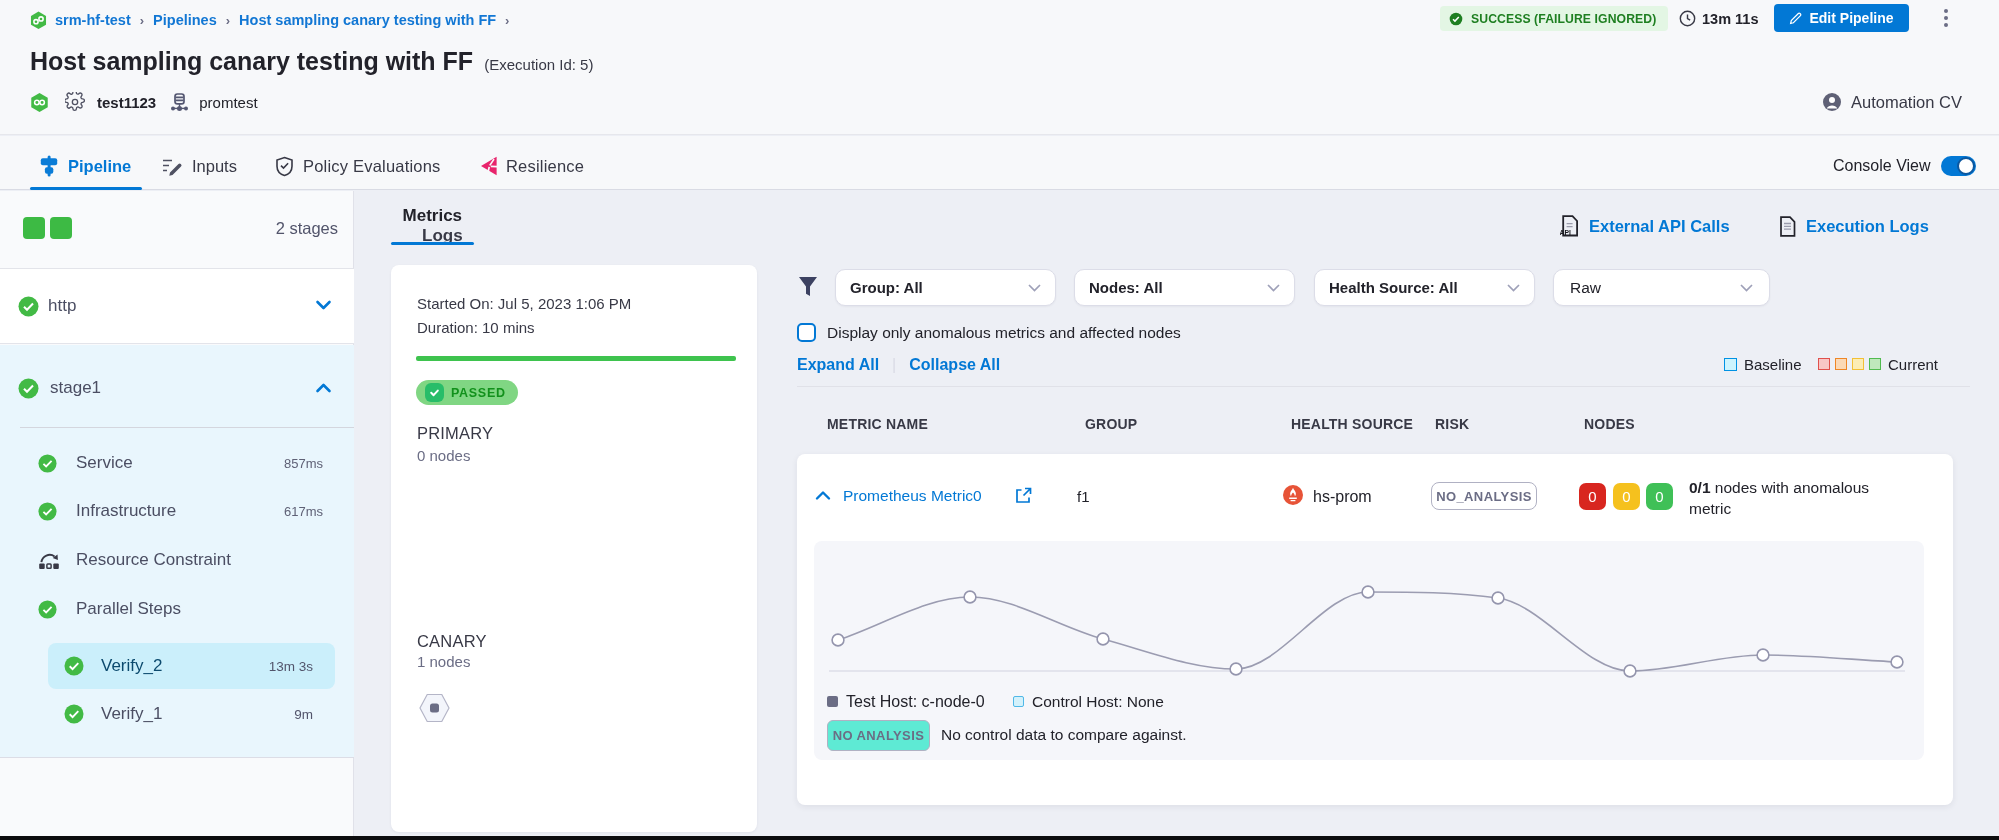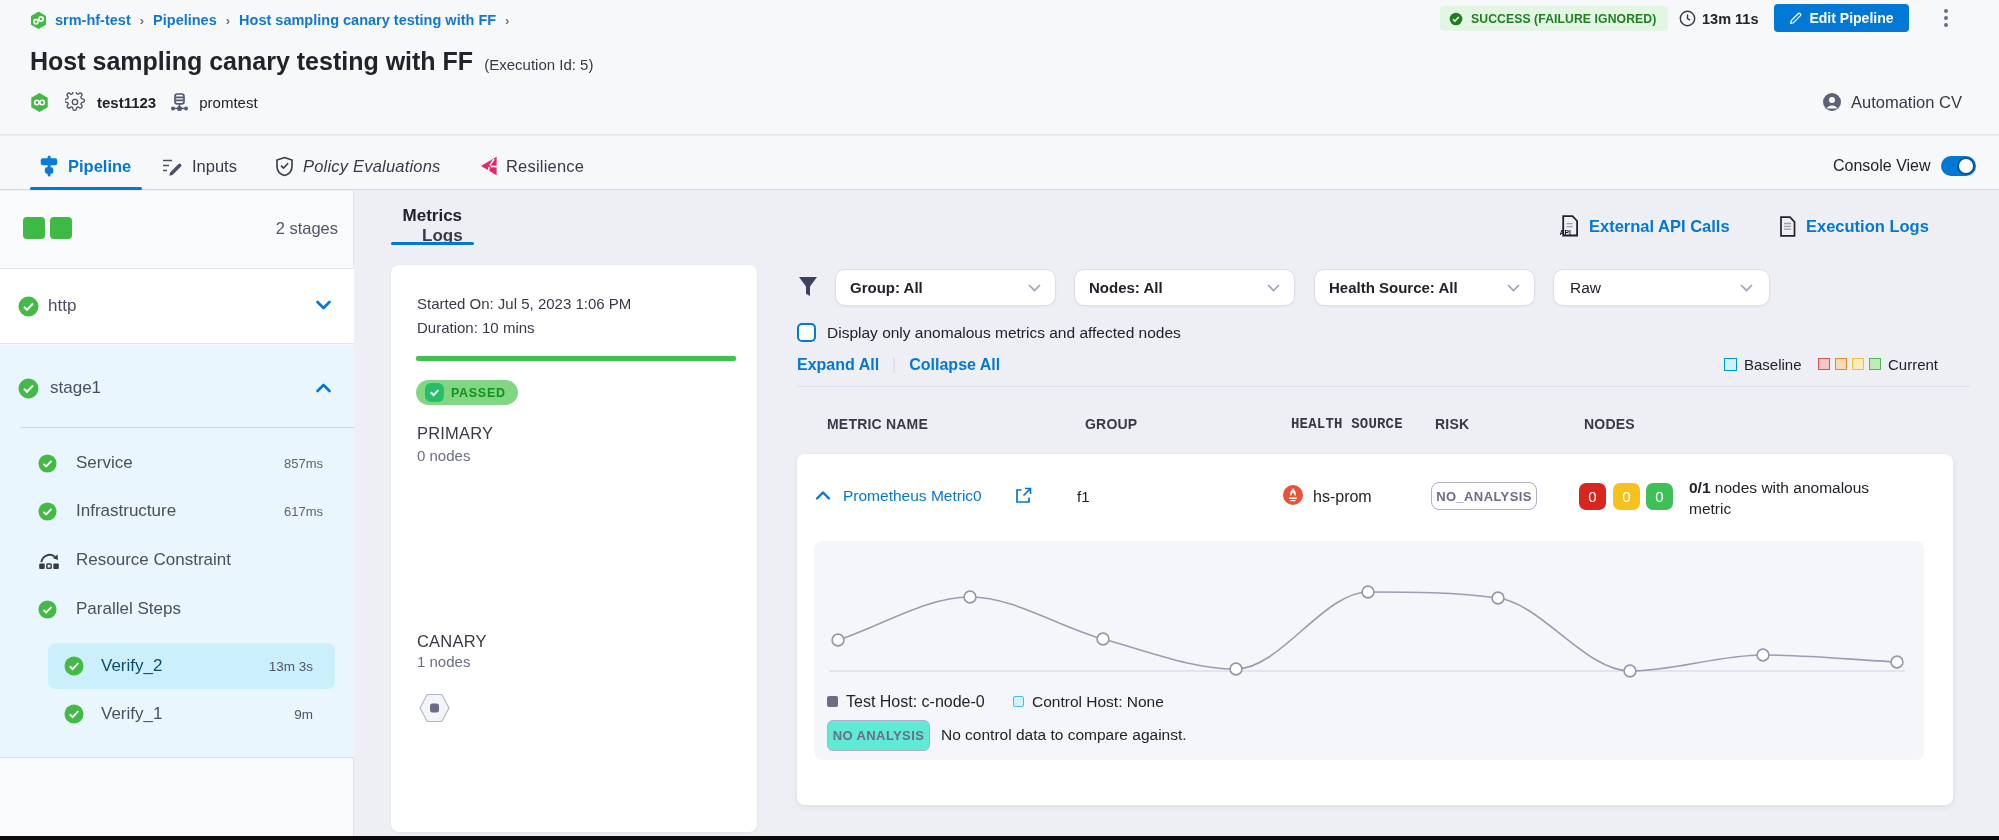--- a/index.html
+++ b/index.html
@@ -103,21 +103,21 @@
   <span style="margin-left:10px;font-size:16.5px;font-weight:600;color:#0278d5;">Pipeline</span>
 </div>
 <div class="abs" style="left:30px;top:187px;width:112px;height:3px;background:#0278d5;border-radius:2px;"></div>
 <div class="abs row" style="left:161px;top:152px;height:28px;">
   <svg width="22" height="20" viewBox="0 0 22 20" fill="none" stroke="#4f5162" stroke-width="1.7">
     <path d="M2 4.5h9M2 9.5h6M2 14.5h4"></path>
     <path d="M9 16.5L17.5 8a1.6 1.6 0 0 1 2.3 0l.2.2a1.6 1.6 0 0 1 0 2.3L11.5 19l-3.2.7z" fill="#4f5162" stroke="none"></path>
   </svg>
   <span style="margin-left:9px;font-size:16.5px;color:#383946;">Inputs</span>
 </div>
-<div class="abs row" style="left:275px;top:152px;height:28px;font-style:italic;">
+<div class="abs row" style="left:275px;top:152px;height:28px;">
   <svg width="19" height="21" viewBox="0 0 19 21" fill="none" stroke="#383946" stroke-width="1.6">
     <path d="M9.5 1.5l7.5 2.6v6.1c0 4.6-3 7.9-7.5 9.3-4.5-1.4-7.5-4.7-7.5-9.3V4.1z"></path>
     <path d="M6 9.6l2.5 2.5 4.6-4.8"></path>
   </svg>
   <span style="margin-left:9px;font-size:16.5px;letter-spacing:.2px;color:#383946;">Policy Evaluations</span>
 </div>
 <div class="abs row" style="left:480px;top:152px;height:28px;">
   <svg width="17" height="20" viewBox="0 0 17 20">
     <path d="M16.6 0.8v18.4L1 10z" fill="#e8246c"></path>
     <g stroke="#f7f8fa" stroke-width="1.7" fill="none">
@@ -299,21 +299,21 @@
   <div style="width:12px;height:12px;background:#f8c6c6;border:1.5px solid #e0504c;margin-right:5px;"></div>
   <div style="width:12px;height:12px;background:#fbd9b6;border:1.5px solid #ef8625;margin-right:5px;"></div>
   <div style="width:12px;height:12px;background:#fcedb4;border:1.5px solid #f3c035;margin-right:5px;"></div>
   <div style="width:12px;height:12px;background:#bfe8bc;border:1.5px solid #51bb4f;"></div>
   <span style="margin-left:7px;font-size:15px;color:#22222a;">Current</span>
 </div>
 <div class="abs" style="left:797px;top:386px;width:1173px;height:1px;background:#e0e1e8;"></div>
 
 <div class="abs" style="left:827px;top:416px;font-size:14px;font-weight:600;color:#383946;letter-spacing:.2px;">METRIC NAME</div>
 <div class="abs" style="left:1085px;top:416px;font-size:14px;font-weight:600;color:#383946;letter-spacing:.2px;">GROUP</div>
-<div class="abs" style="left:1291px;top:416px;font-size:14px;font-weight:600;color:#383946;letter-spacing:.2px;font-family:Liberation Mono, monospace;">HEALTH SOURCE</div>
+<div class="abs" style="left:1291px;top:416px;font-size:14px;font-weight:600;color:#383946;letter-spacing:.2px;">HEALTH SOURCE</div>
 <div class="abs" style="left:1435px;top:416px;font-size:14px;font-weight:600;color:#383946;letter-spacing:.2px;">RISK</div>
 <div class="abs" style="left:1584px;top:416px;font-size:14px;font-weight:600;color:#383946;letter-spacing:.2px;">NODES</div>
 
 <div class="abs" style="left:797px;top:454px;width:1156px;height:351px;background:#fff;border-radius:8px;box-shadow:0 2px 6px rgba(40,41,61,.08);"></div>
 <svg class="abs" style="left:815px;top:490px;" width="16" height="11" viewBox="0 0 16 11" fill="none" stroke="#0278d5" stroke-width="2.4" stroke-linecap="round" stroke-linejoin="round">
     <path d="M2 8.5l6-6 6 6"></path>
   </svg>
 <div class="abs" style="left:843px;top:487px;font-size:15.5px;color:#0278d5;">Prometheus Metric0</div>
 <svg class="abs" style="left:1015px;top:487px;" width="17" height="17" viewBox="0 0 17 17" fill="none" stroke="#0278d5" stroke-width="1.7">
     <path d="M6.5 3H2v12h12v-4.5"></path>

